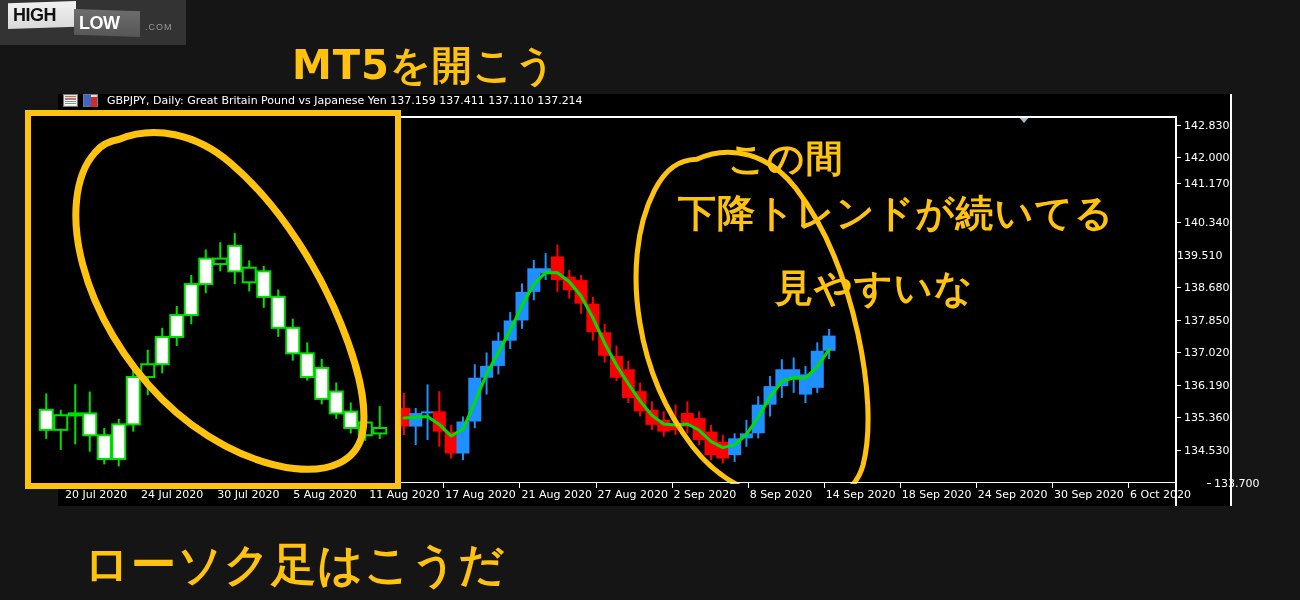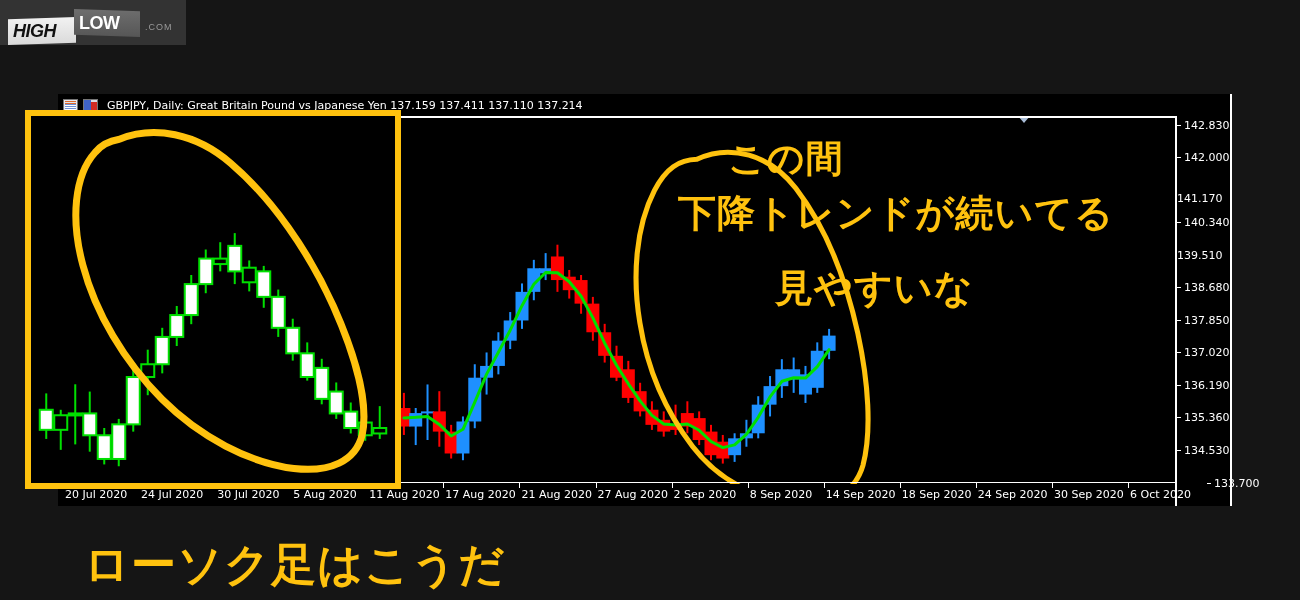--- a/index.html
+++ b/index.html
@@ -15,25 +15,24 @@
     overflow: hidden;
   }
 
   
   #logo {
     position: absolute; left: 0; top: 0;
     width: 186px; height: 45px;
     background: #333333;
   }
   #logo .hi {
-    position: absolute; left: 8px; top: 17px;
+    position: absolute; left: 8px; top: 1px;
     width: 68px; height: 28px;
     background: linear-gradient(180deg,#f2f2f2,#d9d9d9);
     clip-path: polygon(0 8%, 100% 0, 100% 92%, 0 100%);
-    font-style: italic;
   }
   #logo .hi span {
     position: absolute; left: 5px; top: 4px;
     font-size: 18px; font-weight: bold; color: #111;
     letter-spacing: -0.5px;
   }
   #logo .lo {
     position: absolute; left: 74px; top: 9px;
     width: 66px; height: 28px;
     background: linear-gradient(180deg,#6e6e6e,#565656);
@@ -68,21 +67,21 @@
   #chartwin {
     position: absolute; left: 58px; top: 94px;
     width: 1174px; height: 412px;
     background: #000000;
     border-right: 2px solid #ffffff;
   }
   #chart-header {
     position: absolute; left: 0; top: 0;
     width: 100%; height: 22px;
     background: #000;
-    display: flex; align-items: center;
+    display: flex; align-items: flex-start;
   }
   .hdr-icon {
     width: 15px; height: 13px; margin-left: 5px;
     position: relative; border: 1px solid #777;
   }
   .hdr-icon.i1 { background: #e8e8f0; }
   .hdr-icon.i1:after {
     content:""; position:absolute; left:1px; top:1px; right:1px; height:3px;
     background: repeating-linear-gradient(180deg,#e06a2c 0 1px,#dfe5ef 1px 2px);
   }
@@ -182,20 +181,21 @@
   <div id="logo">
     <div class="hi">
       <span>HIGH</span>
     </div>
     <div class="lo">
       <span>LOW</span>
     </div>
     <div class="dotcom">.COM</div>
   </div>
 
+  <div class="anno" id="anno-top">MT5を開こう</div>
 
   <div id="chartwin">
 
     <div id="chart-header">
       <div class="hdr-icon i1"></div>
       <div class="hdr-icon i2"></div>
       <div id="chart-title">GBPJPY, Daily:  Great Britain Pound vs Japanese Yen   137.159 137.411 137.110 137.214</div>
     </div>
 
     <div id="top-marker"></div>
@@ -288,21 +288,21 @@
 
     <div id="yaxis">
         <div class="ytick" style="top: 3px;">
           <span class="dash"></span>
           <span>142.830</span>
         </div>
         <div class="ytick" style="top: 35.5455px;">
           <span class="dash"></span>
           <span>142.000</span>
         </div>
-        <div class="ytick" style="top: 76px; flex-direction: column;">
+        <div class="ytick" style="top: 61px;">
           <span class="dash"></span>
           <span>141.170</span>
         </div>
         <div class="ytick" style="top: 100.636px;">
           <span class="dash"></span>
           <span>140.340</span>
         </div>
         <div class="ytick" style="top: 133.182px; flex-direction: column;">
           <span class="dash"></span>
           <span>139.510</span>

